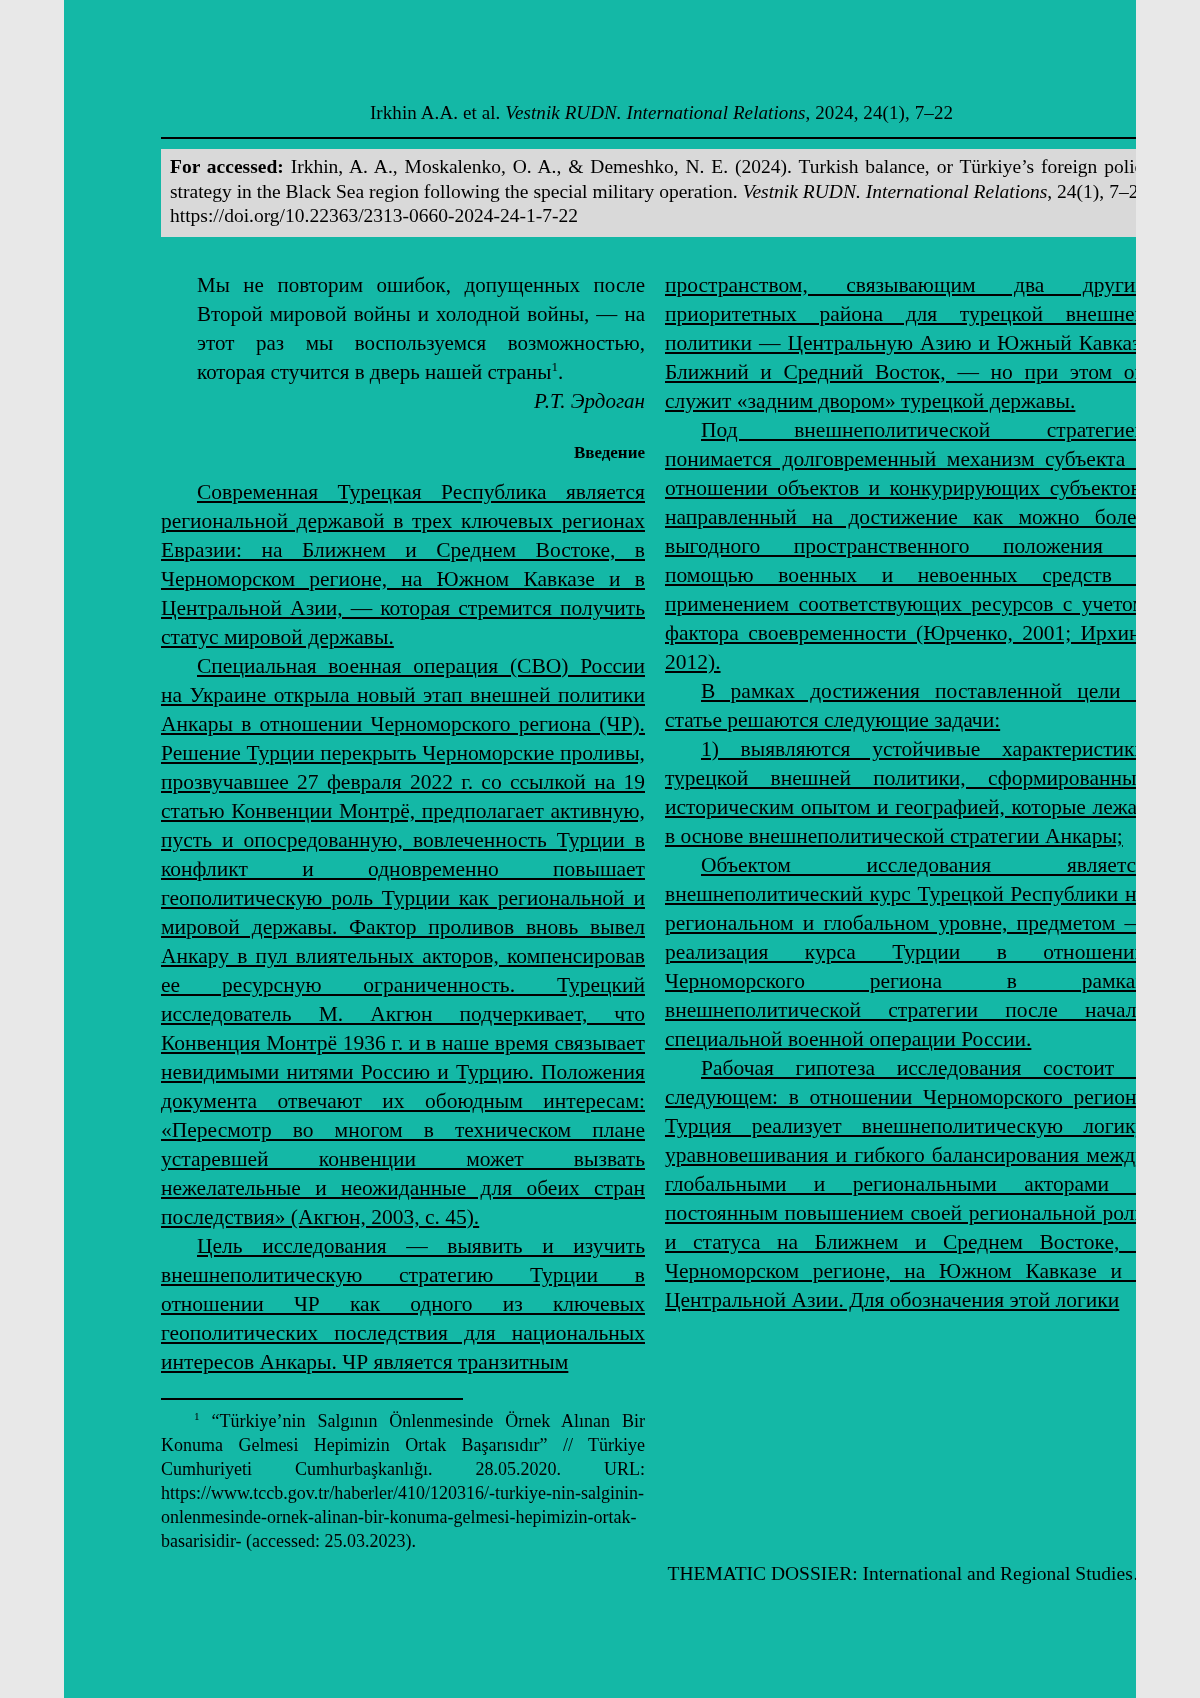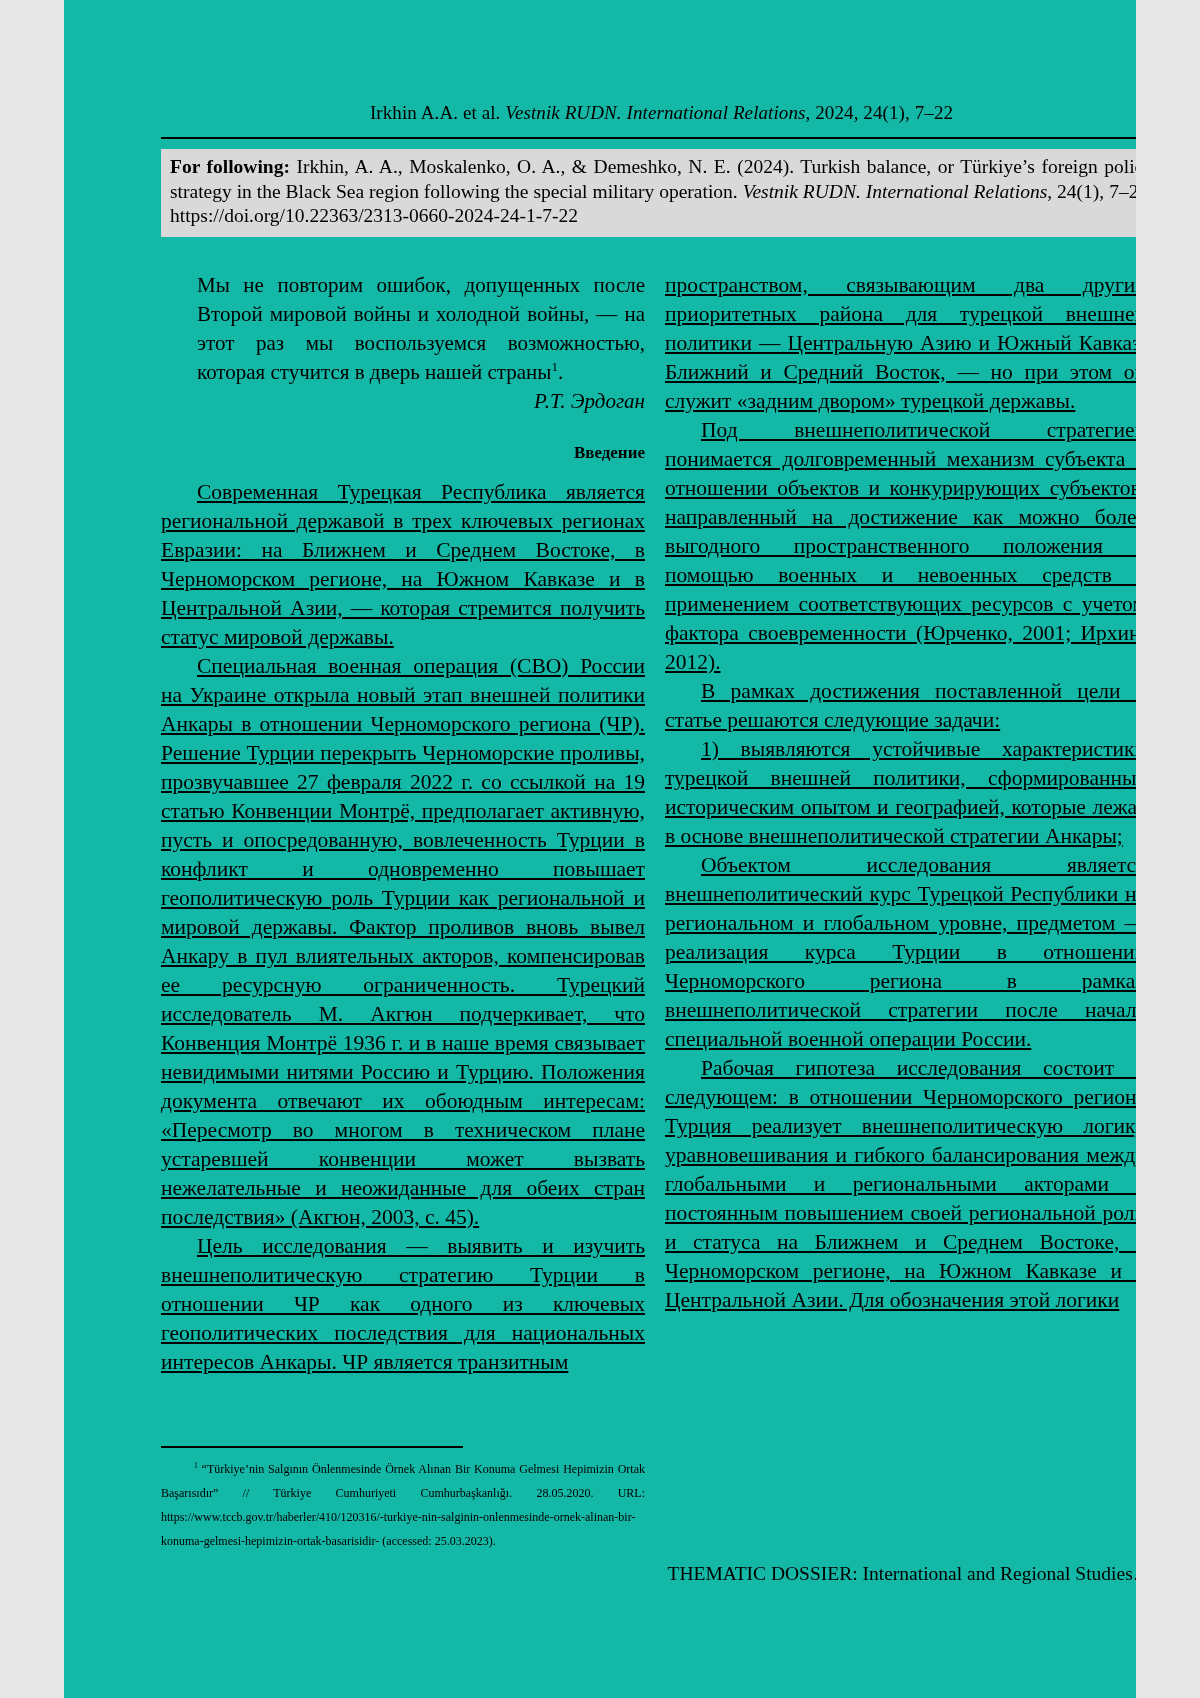--- a/index.html
+++ b/index.html
@@ -62,21 +62,21 @@
   .section-heading {
     text-align:right;
     font-size:17px;
     font-weight:bold;
     margin:27px 0 15px 0;
   }
 
   .footnote-block { margin-top:auto; padding-top:14px; }
   .footnote-rule { width:302px; border-top:2px solid #000; height:0; margin-bottom:9px; }
   .footnote {
-    font-size:12px;
+    font-size:18px;
     line-height:24px;
     text-align:justify;
     text-indent:33px;
     overflow-wrap:anywhere;
     margin:0;
   }
 
   .page-footer {
     position:absolute;
     left:97px; top:1563px;
@@ -93,21 +93,21 @@
 <div class="page">
   <div class="content">
 
     <div class="running-head">
       <span>Irkhin A.A. et al. </span><i>Vestnik RUDN. International Relations</i><span>, 2024, 24(1), 7–22</span>
     </div>
 
     <div class="head-rule"></div>
 
     <div class="citation-box">
-      <b>For following:</b><span> Irkhin, A. A., Moskalenko, O. A., &amp; Demeshko, N. E. (2024). Turkish balance, or Türkiye’s foreign policy strategy in the Black Sea region following the special military operation. </span><i>Vestnik RUDN. International Relations</i><span>, 24(1), 7–22. https://doi.org/10.22363/2313-0660-2024-24-1-7-22</span>
+      <b>For accessed:</b><span> Irkhin, A. A., Moskalenko, O. A., &amp; Demeshko, N. E. (2024). Turkish balance, or Türkiye’s foreign policy strategy in the Black Sea region following the special military operation. </span><i>Vestnik RUDN. International Relations</i><span>, 24(1), 7–22. https://doi.org/10.22363/2313-0660-2024-24-1-7-22</span>
     </div>
 
     <div class="columns">
 
       <div class="col-left">
         <div class="epigraph">
           <span>Мы не повторим ошибок, допущенных после Второй мировой войны и холодной войны, — на этот раз мы воспользуемся возможностью, которая стучится в дверь нашей страны</span><sup>1</sup><span>.</span>
         </div>
         <div class="epigraph-attribution">Р.Т. Эрдоган</div>
 

